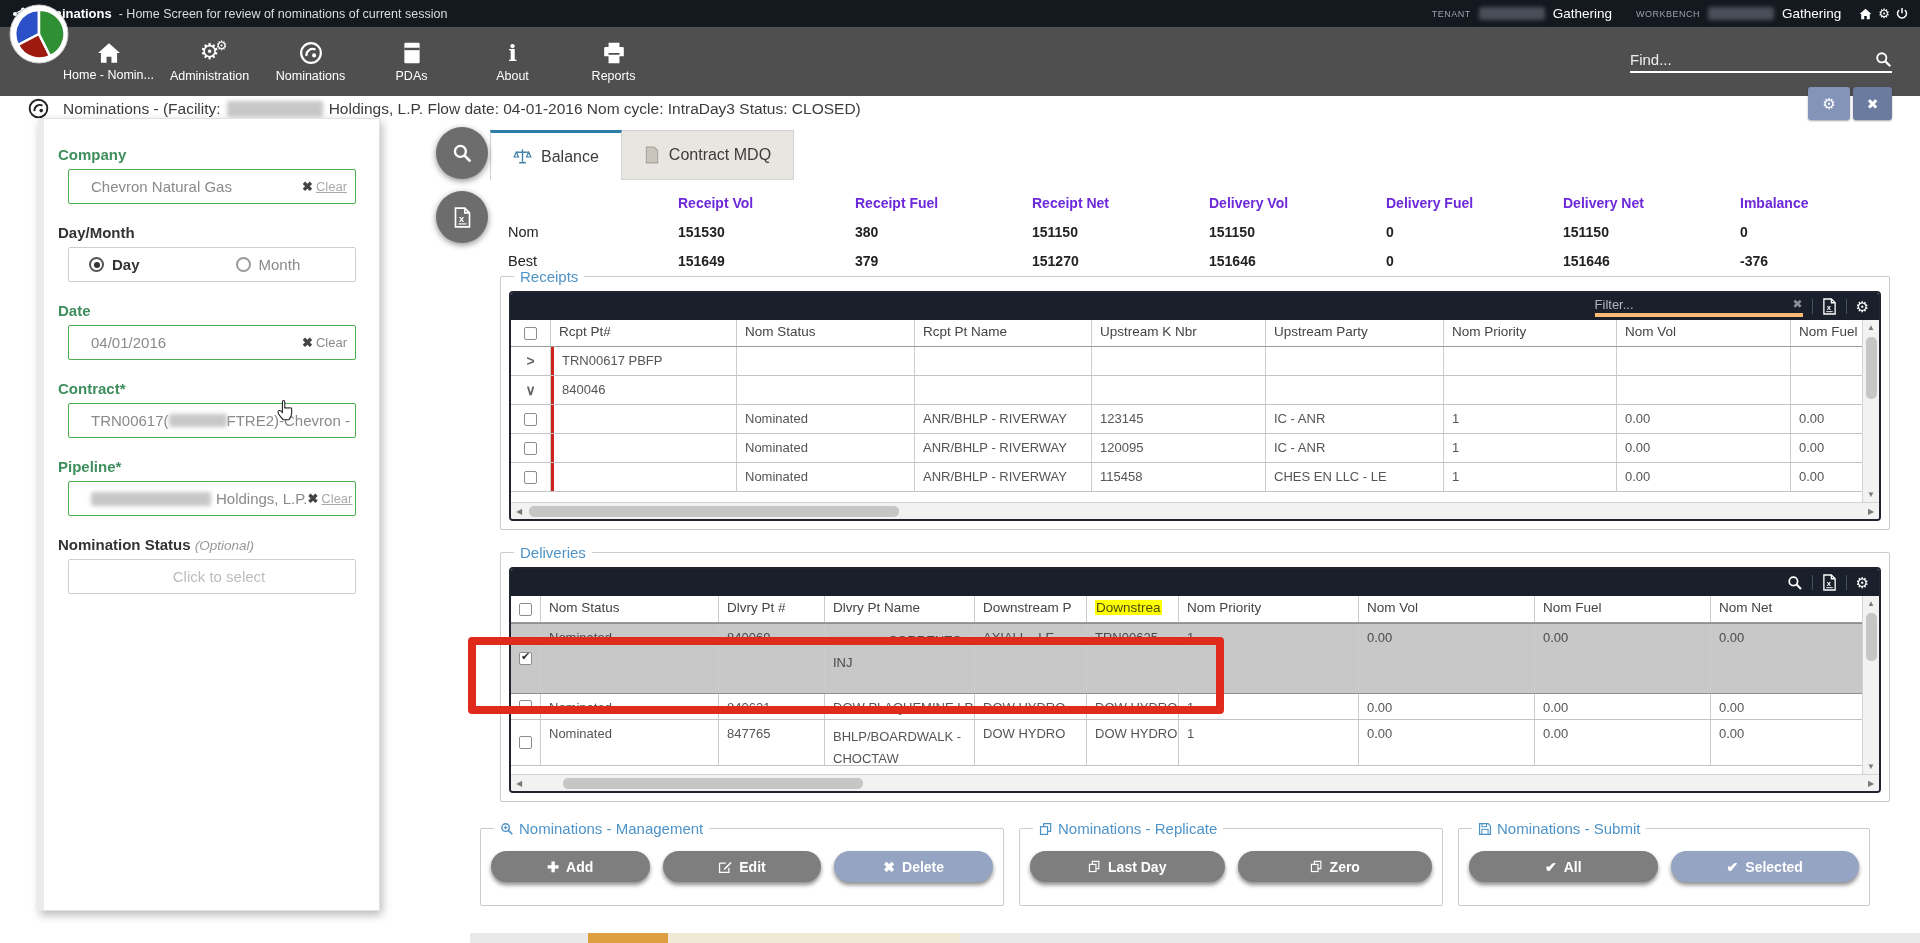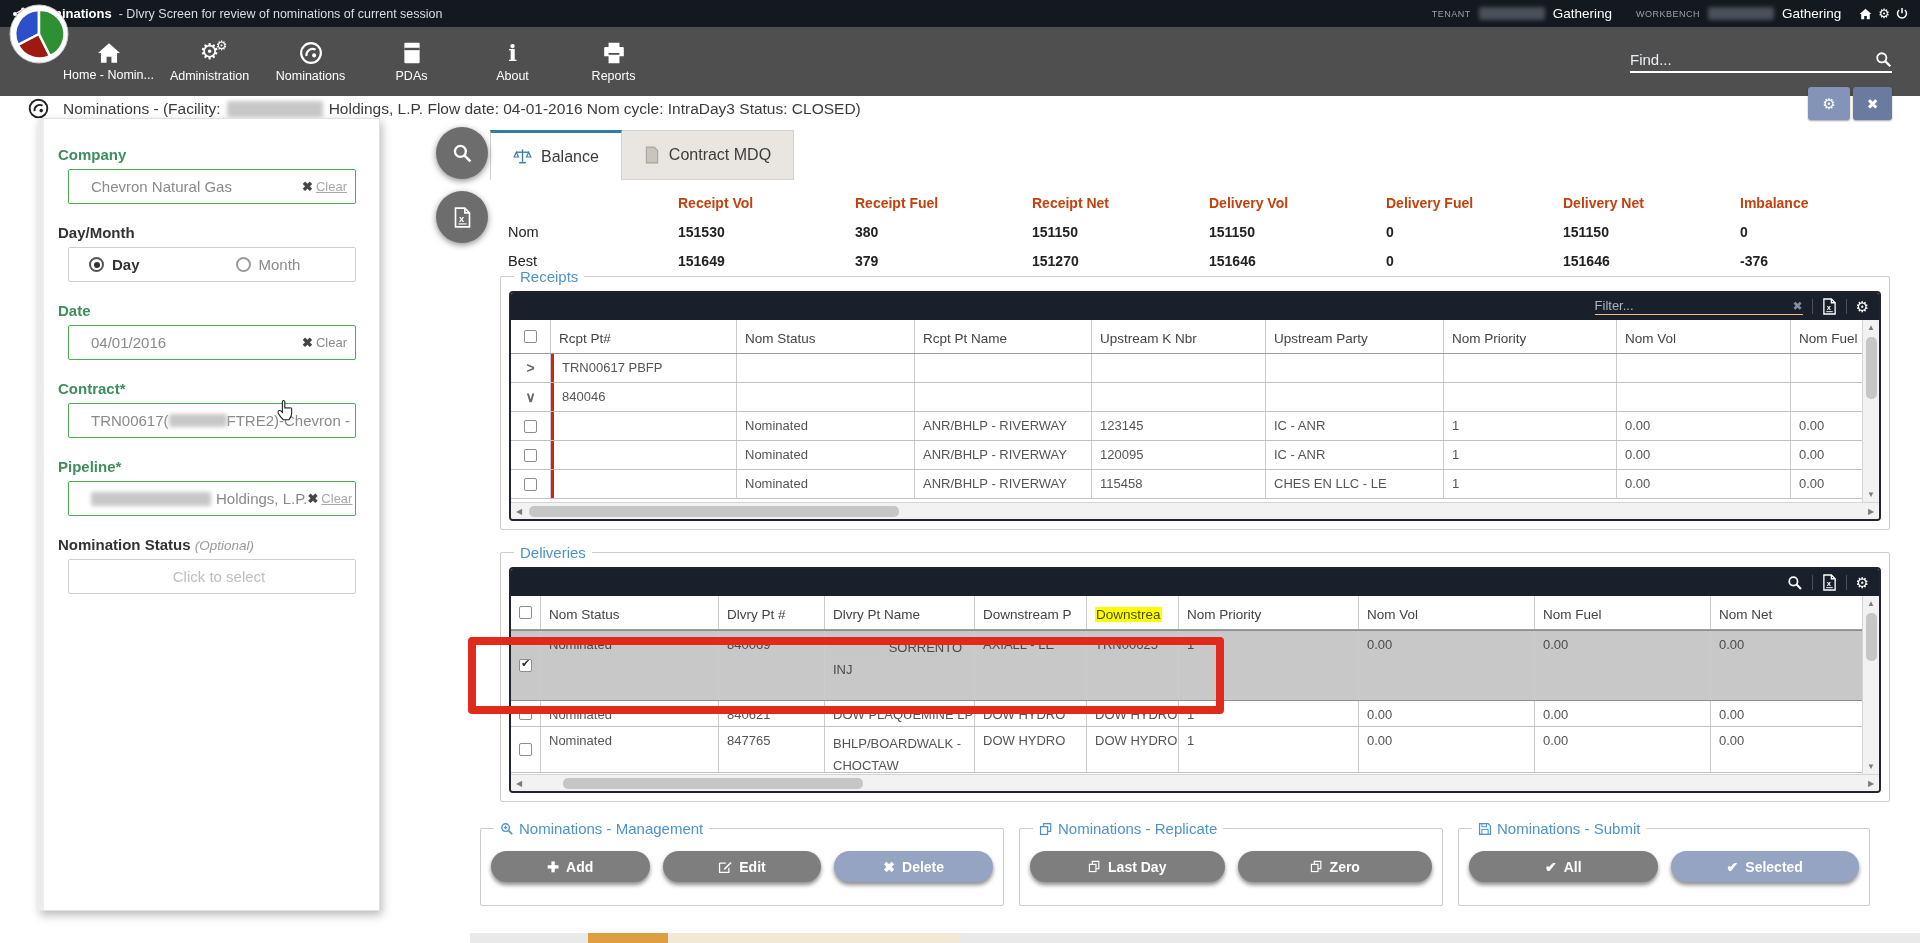--- a/index.html
+++ b/index.html
@@ -69,49 +69,49 @@
   .tab { height:50px; display:flex; align-items:center; gap:9px; padding:0 22px; font-size:16px; color:#3c3c3c;
     border:1px solid #d2d2d2; cursor:pointer; }
   .tab.active { background:#fff; border-top:3px solid #2c7ea8; border-bottom:none; }
   .tab.idle { background:#e9e6e1; border-left:none; }
 
   
   .balance { position:absolute; left:500px; top:188px; width:1390px; }
   .bal-row { display:flex; height:29px; align-items:center; }
   .bal-label { width:90px; font-size:14.5px; font-weight:normal; color:#222; padding-left:8px; }
   .bal-cell { width:177px; padding-left:88px; font-size:14px; font-weight:bold; color:#222; white-space:nowrap; }
-  .bal-head .bal-cell { color:#c2410c; }
+  .bal-head .bal-cell { color:#6d28d9; }
 
   
   .fset { position:absolute; border:1px solid #ccc; border-radius:2px; background:#fff; }
   .legend { position:absolute; top:-9px; left:13px; background:#fff; padding:0 6px; font-size:15px;
     color:#4e93c7; display:flex; align-items:center; gap:5px; }
   .panel { position:absolute; left:8px; right:8px; top:14px; bottom:8px; border:2px solid #20242e;
     border-radius:4px; overflow:hidden; display:flex; flex-direction:column; background:#fff; }
   .ptoolbar { height:27px; background:#1a202b; display:flex; align-items:center; justify-content:flex-end;
     padding-right:10px; gap:9px; flex:none; }
   .ptoolbar .sep { width:1px; height:15px; background:#49505e; }
-  .filter-wrap { display:flex; align-items:center; border-bottom:1px solid #fdba74; width:208px; padding-bottom:1px; }
+  .filter-wrap { display:flex; align-items:center; border-bottom:4px solid #fdba74; width:208px; padding-bottom:1px; }
   .filter-wrap input { flex:1; background:transparent; border:none; outline:none; color:#cfd3da; font-size:13px;
     font-family:"Liberation Sans",sans-serif; }
   .filter-wrap input::placeholder { color:#aeb4bd; }
   .fil-x { color:#8a909a; font-size:12px; cursor:pointer; }
   .pbody { flex:1; display:flex; min-height:0; }
   .grid { flex:1; min-width:0; overflow:hidden; }
   .vscroll { width:17px; background:#f2f2f2; border-left:1px solid #d4d4d4; display:flex; flex-direction:column;
     align-items:center; flex:none; }
   .vscroll .arr { font-size:8px; color:#7a7a7a; height:15px; line-height:15px; cursor:pointer; }
   .vscroll .thumb { width:11px; background:#c6c6c6; border-radius:5px; }
   .hscroll { height:17px; background:#f2f2f2; border-top:1px solid #d4d4d4; display:flex; align-items:center;
     flex:none; position:relative; }
   .hscroll .arr { font-size:8px; color:#7a7a7a; width:16px; text-align:center; cursor:pointer; }
   .hscroll .thumb { position:absolute; top:3px; height:11px; background:#c6c6c6; border-radius:5px; }
 
   .thead { display:flex; border-bottom:1px solid #9d9d9d; background:#fff; }
-  .hcell { font-size:13.5px; color:#444; padding:11px 8px 7px; border-right:1px solid #ccc;
+  .hcell { font-size:13.5px; color:#444; padding:4px 8px 7px; border-right:1px solid #ccc;
     white-space:nowrap; overflow:hidden; }
   .trow { display:flex; border-bottom:1px solid #c2c2c2; background:#fff; }
   .cell { font-size:13px; color:#555; padding:6px 8px; border-right:1px solid #ccc; white-space:nowrap; overflow:hidden; }
   .cell.wrap { white-space:normal; line-height:1.7; }
   .ctr { display:flex; align-items:center; justify-content:center; padding:0; }
   .redline { border-left:3px solid #cc241a; }
   .cb { width:13px; height:13px; border:1px solid #8d8d8d; border-radius:2px; background:#fff; position:relative; cursor:pointer; flex:none; }
   .cb.checked::after { content:"✔"; position:absolute; left:1px; top:-3px; font-size:11px; color:#2f2f2f; }
   .expander { font-size:14px; font-weight:bold; color:#666; cursor:pointer; }
   .hl { background:#ffff00; color:#4c4c10; padding:0 1px; }
@@ -160,21 +160,21 @@
   <div class="titlebar">
     <span>
       <svg width="14" height="14" viewBox="0 0 14 14">
           <circle cx="3" cy="7" r="2" fill="#fff"></circle>
           <circle cx="11" cy="2.6" r="2" fill="#fff"></circle>
           <circle cx="11" cy="11.4" r="2" fill="#fff"></circle>
           <path d="M4.6 6 L9.4 3.4 M4.6 8 L9.4 10.6" stroke="#fff" stroke-width="1.3"></path>
         </svg>
     </span>
     <span class="app-name">Nominations</span>
-    <span class="subtitle">- Dlvry Screen for review of nominations of current session</span>
+    <span class="subtitle">- Home Screen for review of nominations of current session</span>
     <div class="tb-right">
       <span class="tb-mini-label">TENANT</span>
       <span class="redact" style="width:66px;height:13px;"></span>
       <span class="tb-value">Gathering</span>
       <span class="tb-mini-label" style="margin-left:16px;">WORKBENCH</span>
       <span class="redact" style="width:66px;height:13px;"></span>
       <span class="tb-value">Gathering</span>
       <div class="tb-icons">
         <span>
             <svg width="13" height="12" viewBox="0 0 20 18">

